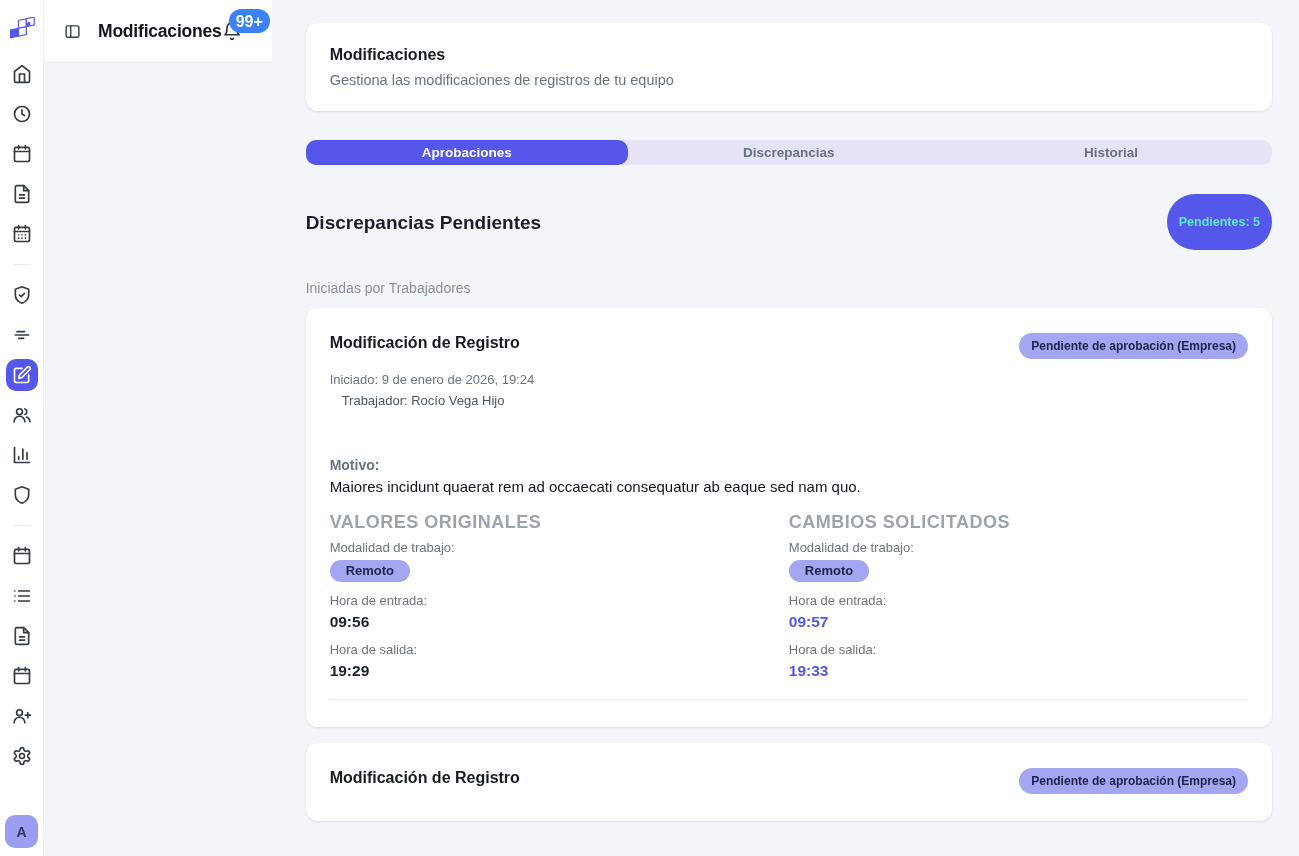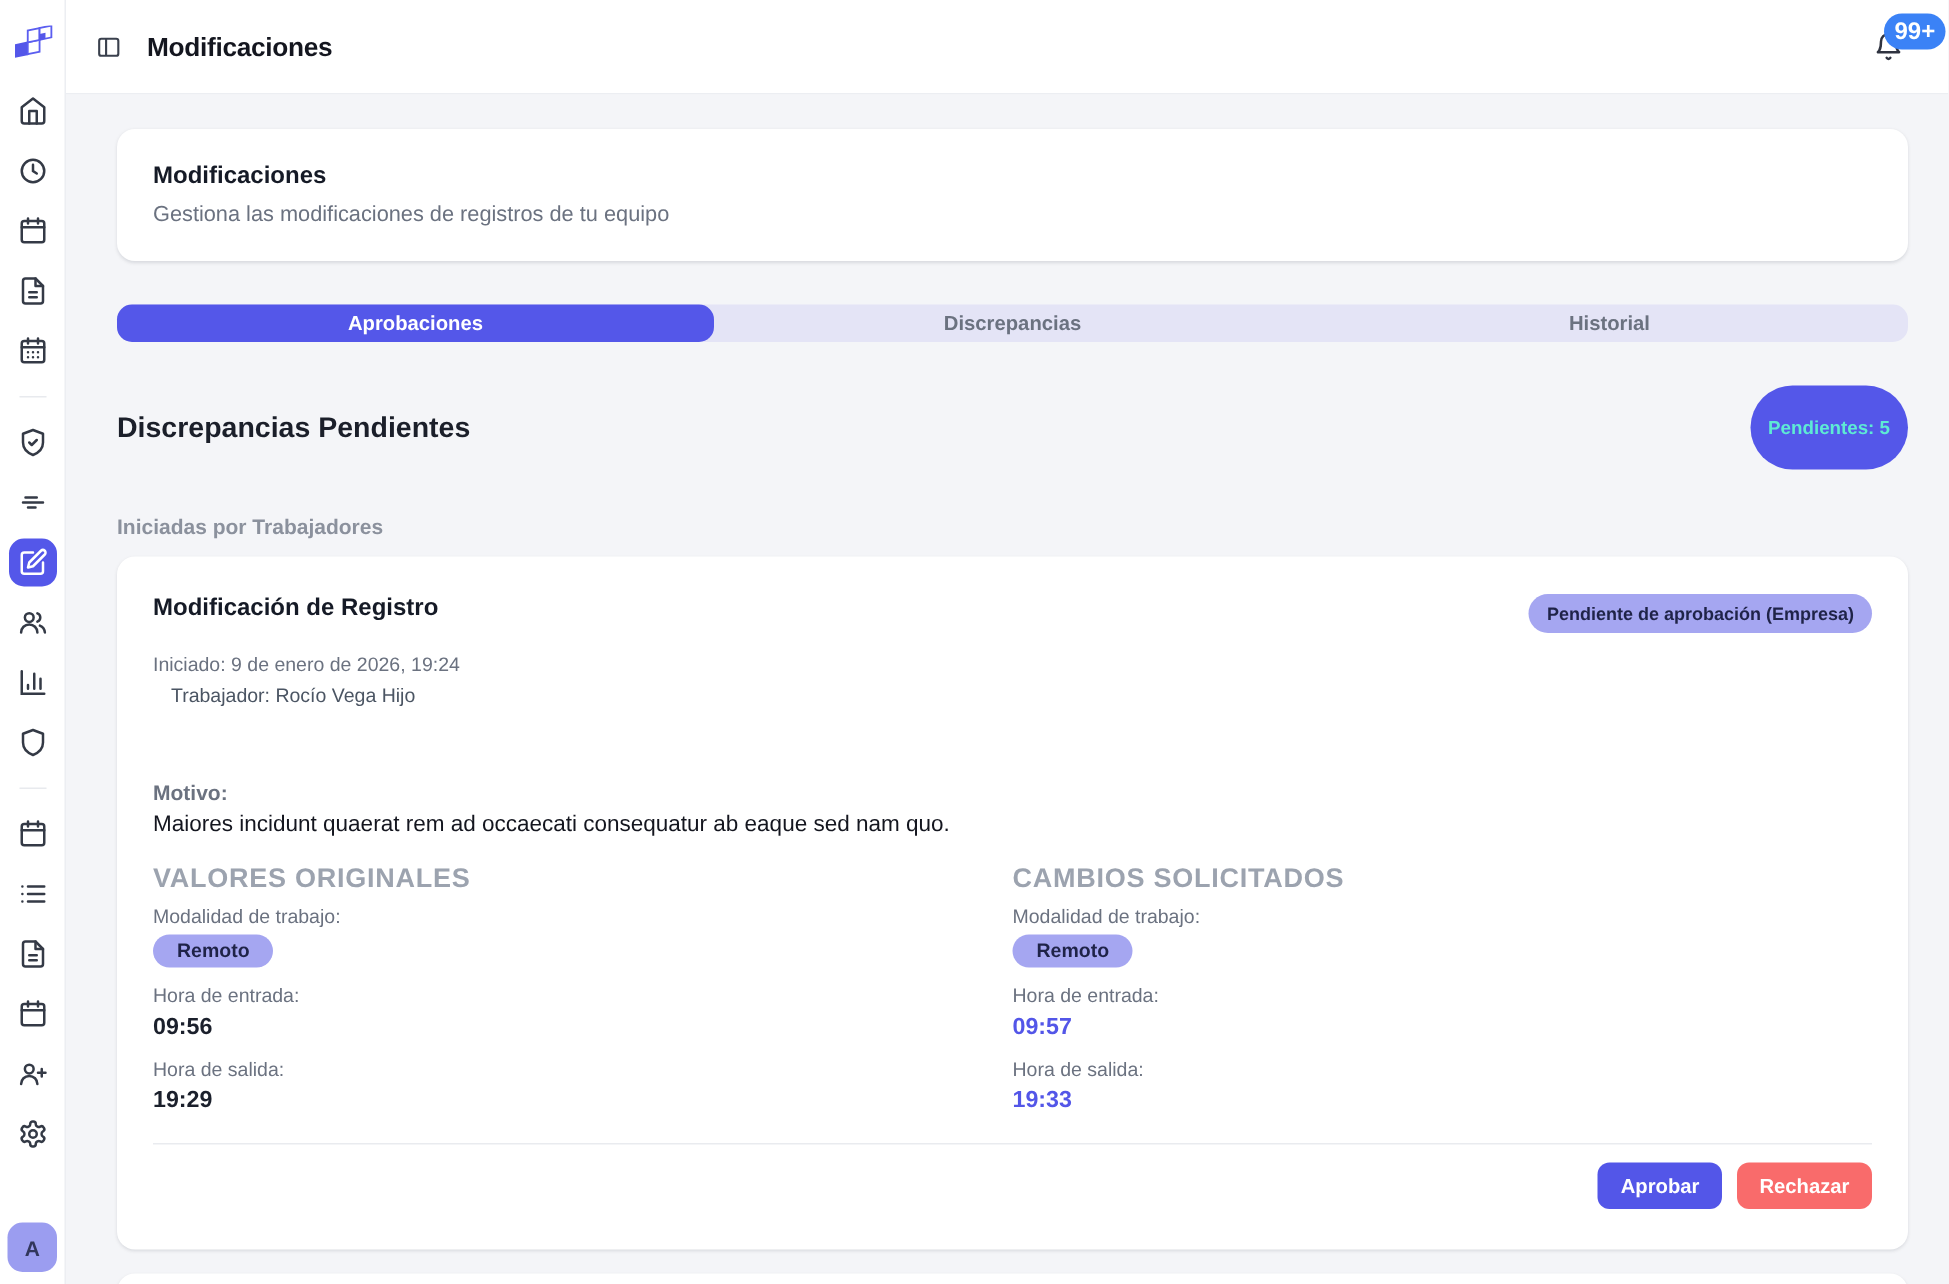--- a/index.html
+++ b/index.html
@@ -15,21 +15,21 @@
     color:#343a46; cursor:pointer; }
   .s-item svg { width:20px; height:20px; }
   .s-item .active-pill { width:32px; height:32px; border-radius:10px; background:#5457e9;
     color:#fff; display:flex; align-items:center; justify-content:center; }
   .s-divider { width:18px; border-top:1px solid #e8eaee; margin:10px 0; }
   .avatar { margin-top:auto; margin-bottom:8px; width:33px; height:33px; border-radius:10px;
     background:#9b9df0; color:#32365c; font-weight:700; font-size:14px;
     display:flex; align-items:center; justify-content:center; cursor:pointer; }
 
   
-  .main { margin-left:44px; height:856px; display:flex; flex-direction:column;justify-content:space-between; }
+  .main { margin-left:44px; height:856px; display:flex; flex-direction:row;justify-content:space-between; }
   .topbar { height:63px; flex:0 0 auto; background:#fff; border-bottom:1px solid #eceef2;
     display:flex; align-items:center; padding:0 30px 0 20px; }
   .toggle { color:#3a404d; margin-right:17px; cursor:pointer; display:flex; }
   .toggle svg { width:17px; height:17px; }
   .page-title { font-size:17.5px; font-weight:700; letter-spacing:-0.2px; color:#14161f; }
   .bell-wrap { margin-left:auto; position:relative; color:#2f3340; cursor:pointer; display:flex; }
   .bell-wrap svg { width:20px; height:20px; }
   .notif { position:absolute; top:-12px; left:7px; background:#3b82f6; color:#fff;
     font-size:16px; font-weight:700; padding:2.5px 7px; border-radius:999px; line-height:1.2; }
 
@@ -42,21 +42,21 @@
 
   .tabs { margin-top:29px; background:#e4e4f6; border-radius:10px; display:flex; height:25px; }
   .tab { flex:1; display:flex; align-items:center; justify-content:center; font-size:13.5px;
     font-weight:600; color:#6b7280; border-radius:10px; cursor:pointer; }
   .tab.active { background:#5457e9; color:#fff; font-weight:700; }
 
   .section-head { display:flex; align-items:center; justify-content:space-between; margin-top:29px; }
   .section-head h3 { font-size:19px; font-weight:700; color:#1b1f2a; line-height:23px; }
   .count-badge { background:#5457e9; color:#5eead4; font-size:12.5px; font-weight:700;
     padding:21px 12px; border-radius:999px; line-height:14px; }
-  .sub-head { margin-top:30px; font-size:14px; font-weight:700; color:#8b919d; line-height:17px; }
+  .sub-head { margin-top:30px; font-size:14px; font-weight:400; color:#8b919d; line-height:17px; }
 
   .approval-card { margin-top:11px; background:#fff; border-radius:12px; padding:25px 24px 27px;
     box-shadow:0 1px 2px rgba(16,24,40,.05), 0 1px 3px rgba(16,24,40,.07); }
   .approval-card.partial { margin-top:16px; }
   .card-head { display:flex; justify-content:space-between; align-items:flex-start; }
   .card-head h4 { font-size:16px; font-weight:700; line-height:20px; }
   .status-badge { background:#a5a6f1; color:#1f2348; font-size:12px; font-weight:700;
     padding:6px 12px; border-radius:999px; line-height:14px; }
   .meta1 { margin-top:12px; font-size:13px; color:#6b7280; line-height:17px; }
   .meta2 { margin-top:4px; font-size:13px; color:#4b5563; line-height:17px;margin-left:12px; }
@@ -277,24 +277,20 @@
           <div class="f-label">Modalidad de trabajo:</div>
           <span class="f-badge">Remoto</span>
           <div class="f-label">Hora de entrada:</div>
           <div class="f-value changed">09:57</div>
           <div class="f-label">Hora de salida:</div>
           <div class="f-value changed">19:33</div>
         </div>
       </div>
 
       <div class="card-divider"></div>
-      <div class="actions">
-        <button class="btn approve">Aprobar</button>
-        <button class="btn reject">Rechazar</button>
-      </div>
     </section>
 
     <section class="approval-card partial">
       <div class="card-head">
         <h4>Modificación de Registro</h4>
         <span class="status-badge">Pendiente de aprobación (Empresa)</span>
       </div>
     </section>
 
   </div>

